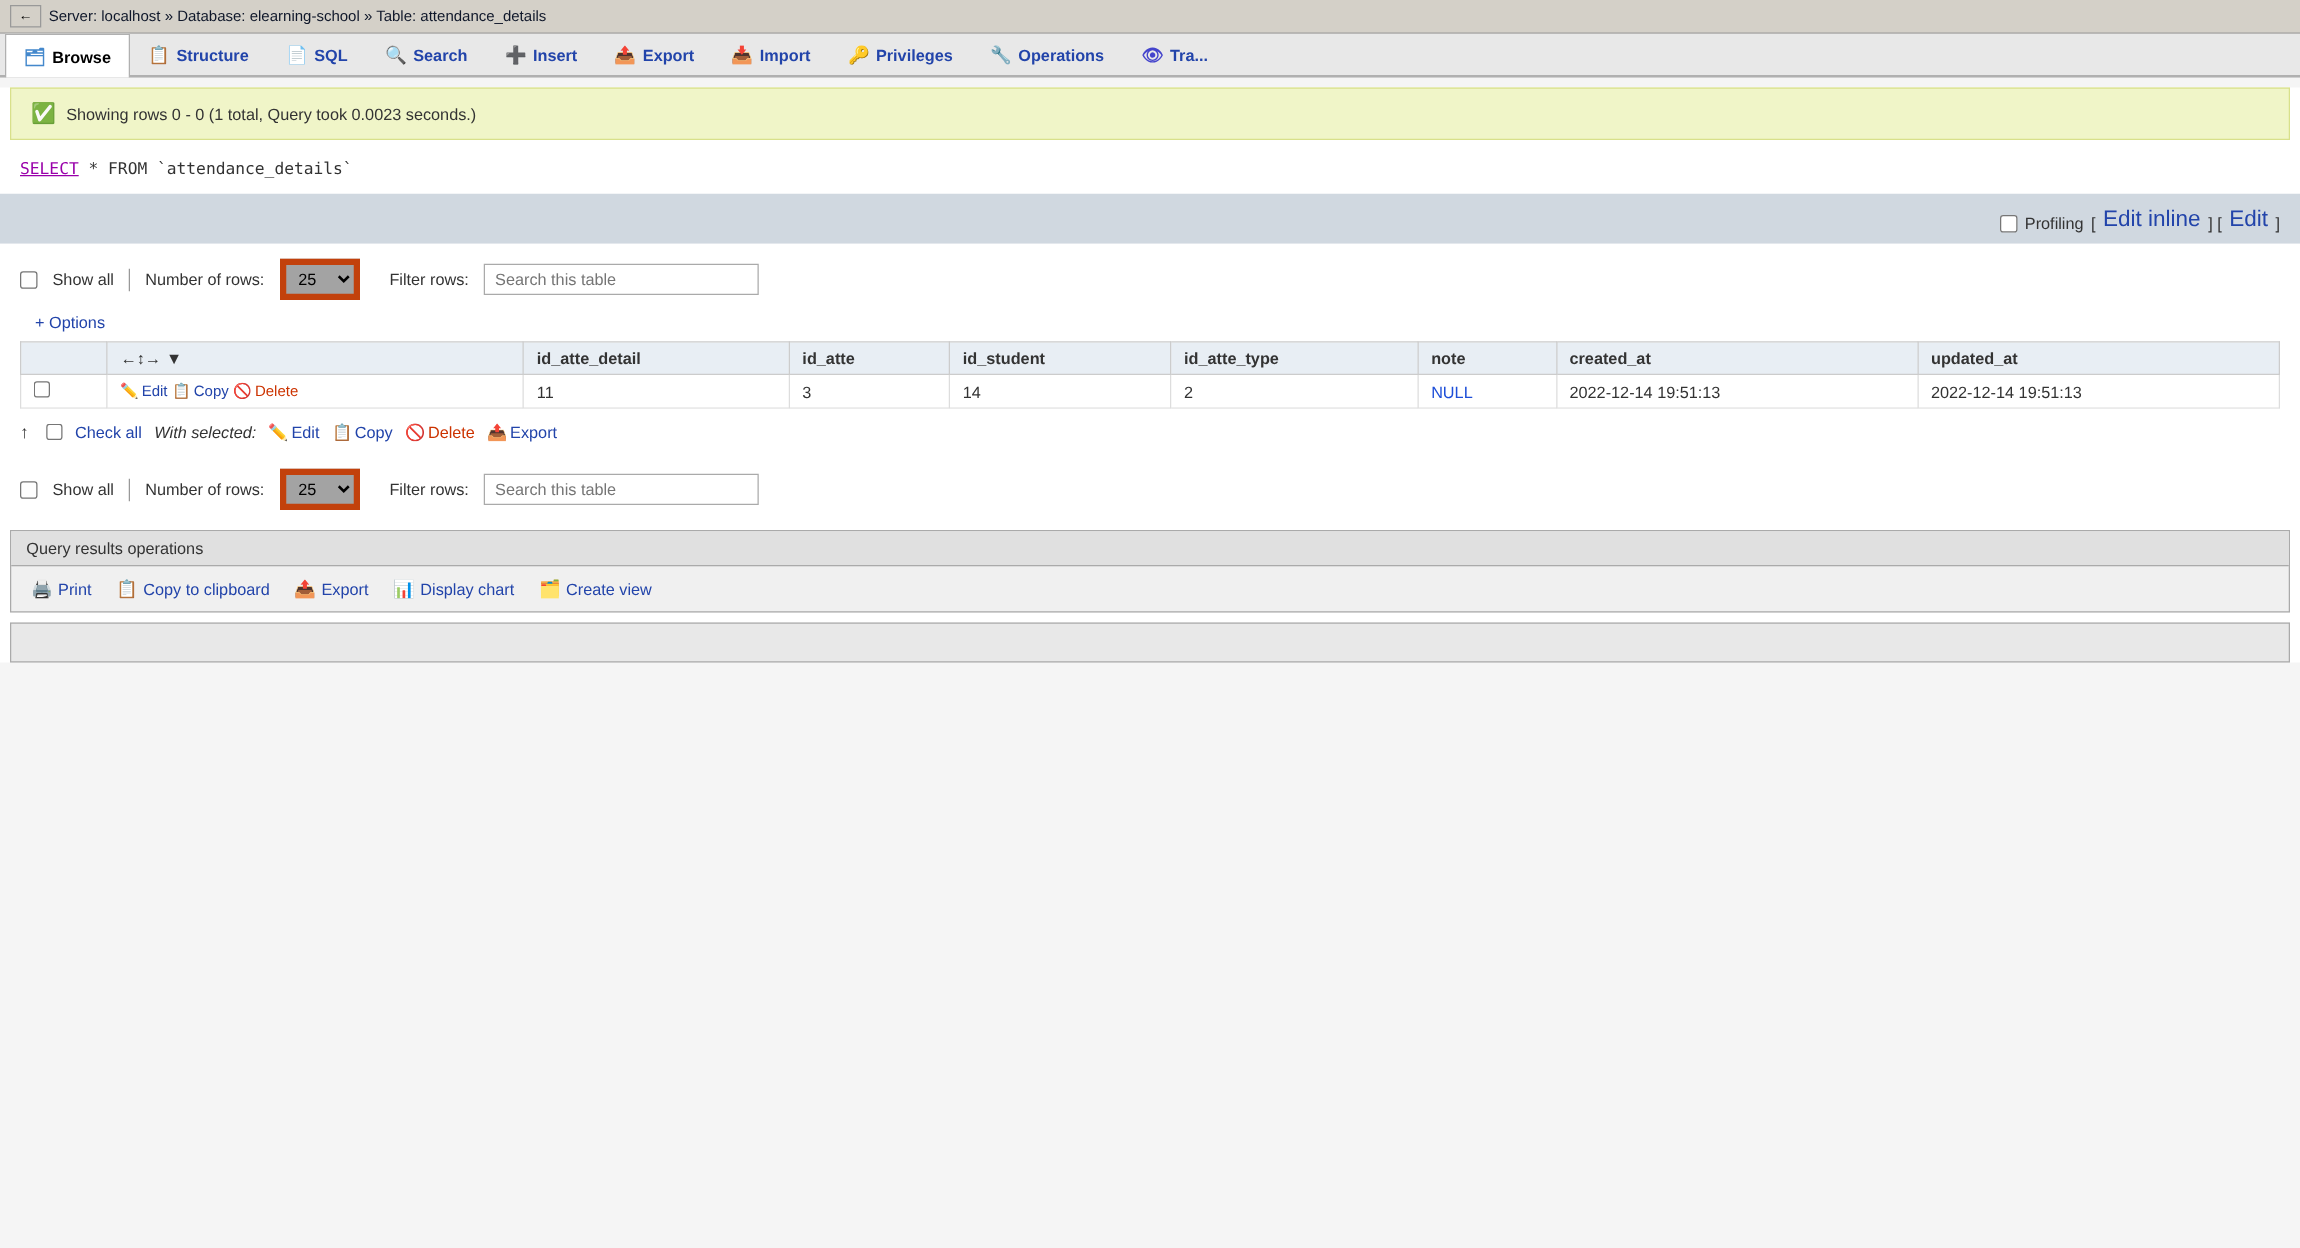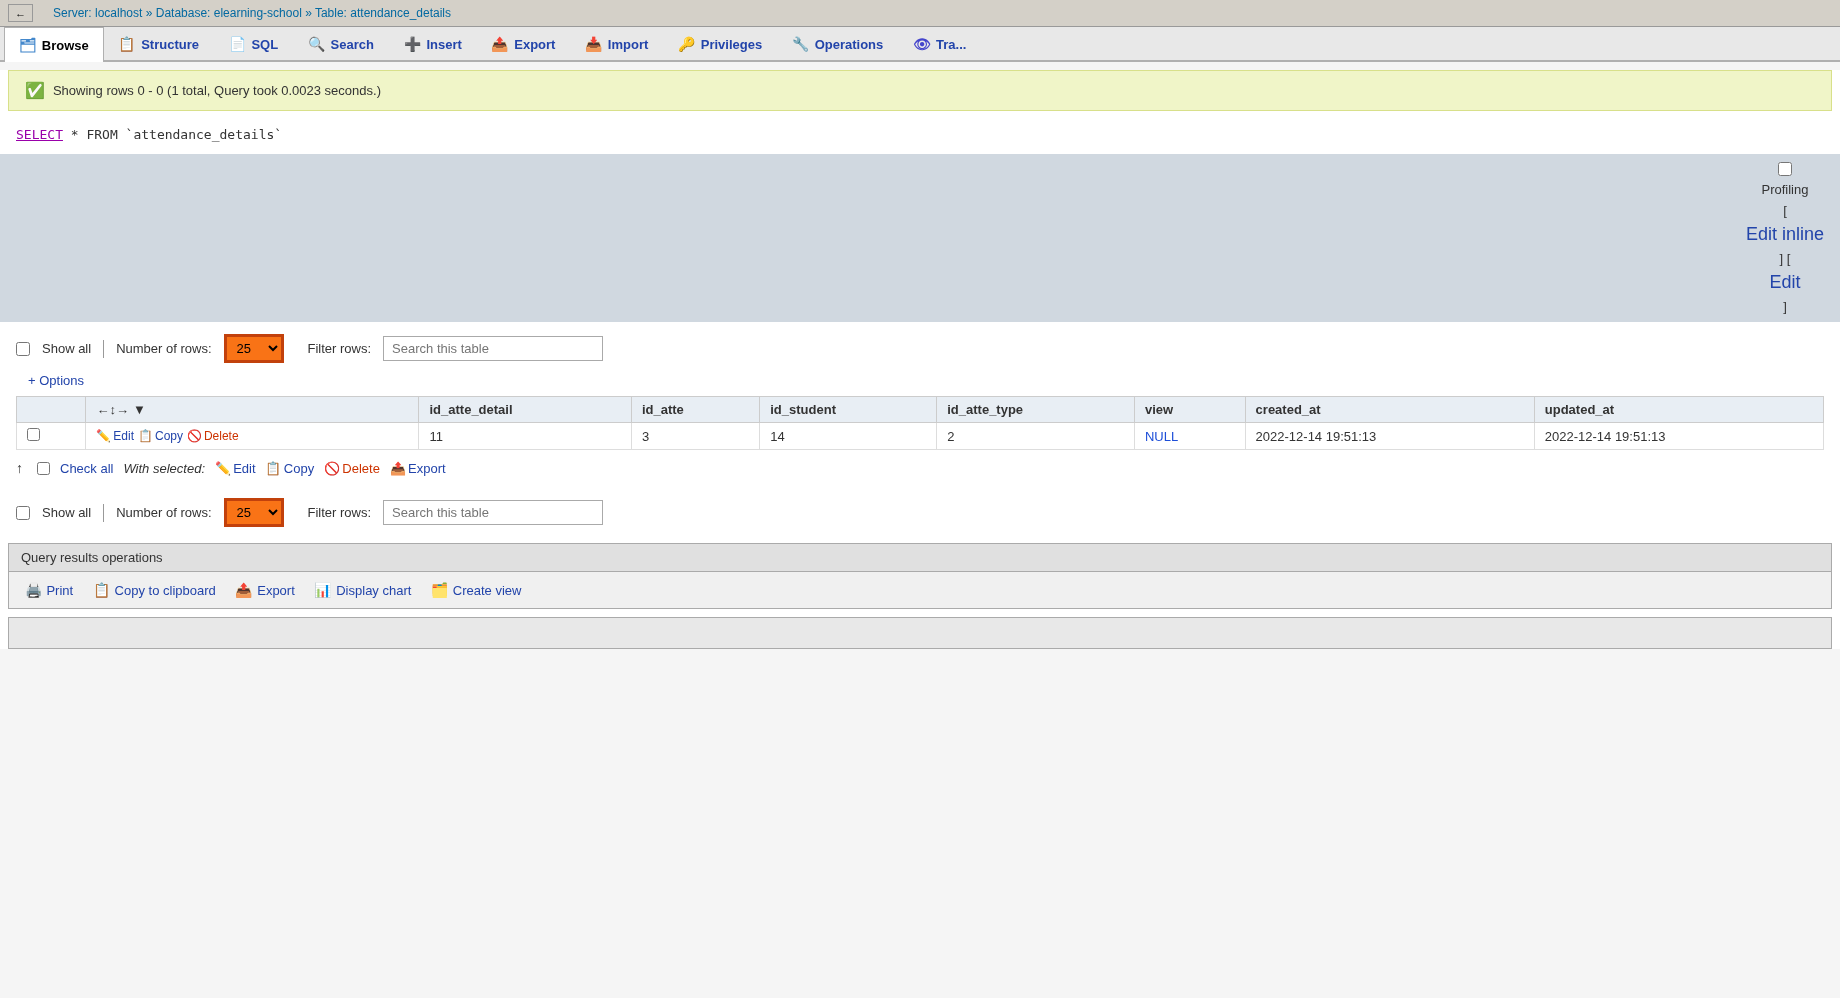--- a/index.html
+++ b/index.html
@@ -15,21 +15,21 @@
       gap: 6px;
       font-size: 12px;
     }
     .title-bar .back-btn {
       background: #d4d0c8;
       border: 1px solid #999;
       padding: 2px 6px;
       cursor: pointer;
       font-size: 11px;
     }
-    .breadcrumb { color: #0369a1; font-size: 12px; margin-left: 14px; }
+    .breadcrumb { color: #0f172a; font-size: 12px; }
 
     
     .nav-tabs {
       background: #e8e8e8;
       border-bottom: 2px solid #b0b0b0;
       display: flex;
       align-items: stretch;
       padding: 0 4px;
       gap: 0;
     }
@@ -85,44 +85,43 @@
       background: #d0d8e0;
       padding: 8px 16px;
       display: flex;
       align-items: center;
       justify-content: flex-end;
       gap: 8px;
       min-height: 40px;
     }
     .profiling-area {
       display: flex;
-      align-items: center;
+      align-items: flex-end;
       gap: 6px;
-      flex-direction: column;
     }
     .profiling-checkbox { width: 14px; height: 14px; }
     .profiling-label { font-size: 13px; }
     .edit-link { color: #2244aa; cursor: pointer; text-decoration: none; font-size: 18px; }
 
     
     .controls-row {
       display: flex;
       align-items: center;
       gap: 12px;
       padding: 12px 16px 8px;
       background: #fff;
     }
     .show-all-check { width: 14px; height: 14px; }
     .controls-label { font-size: 13px; }
     .divider-line { border-left: 1px solid #999; height: 18px; }
     .num-rows-select {
-      border: 3px solid #c2410c;
+      border: 5px solid #c2410c;
       padding: 3px 6px;
       font-size: 13px;
-      background: #f97316;
+      background: #a3a3a3;
       cursor: pointer;
     }
     .filter-label { font-size: 13px; margin-left: 12px; }
     .filter-input {
       border: 1px solid #aaa;
       padding: 4px 8px;
       font-size: 13px;
       width: 220px;
       color: #0f172a;
     }
@@ -338,21 +337,21 @@
           <th>
             <span>id_atte</span>
           </th>
           <th>
             <span>id_student</span>
           </th>
           <th>
             <span>id_atte_type</span>
           </th>
           <th>
-            <span>view</span>
+            <span>note</span>
           </th>
           <th>
             <span>created_at</span>
           </th>
           <th>
             <span>updated_at</span>
           </th>
         </tr>
       </thead>
       <tbody>

